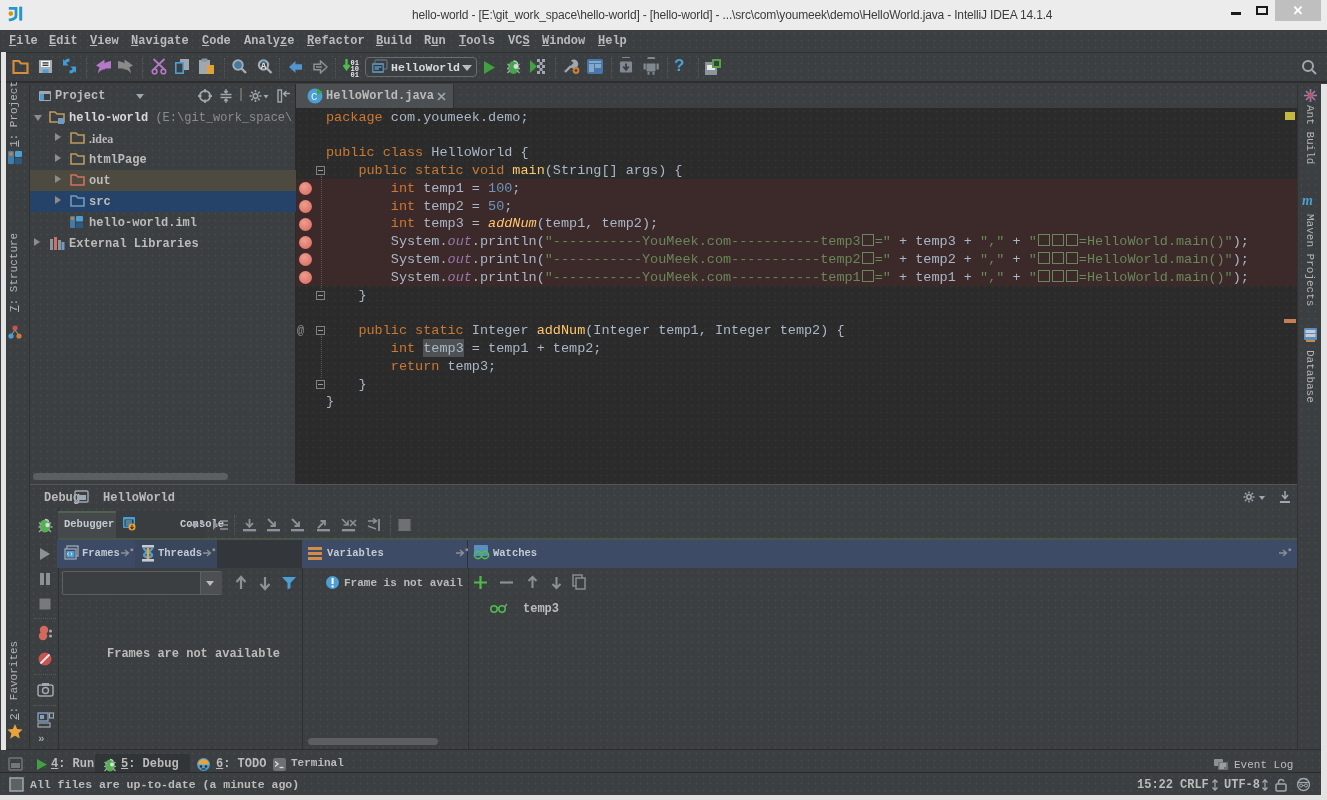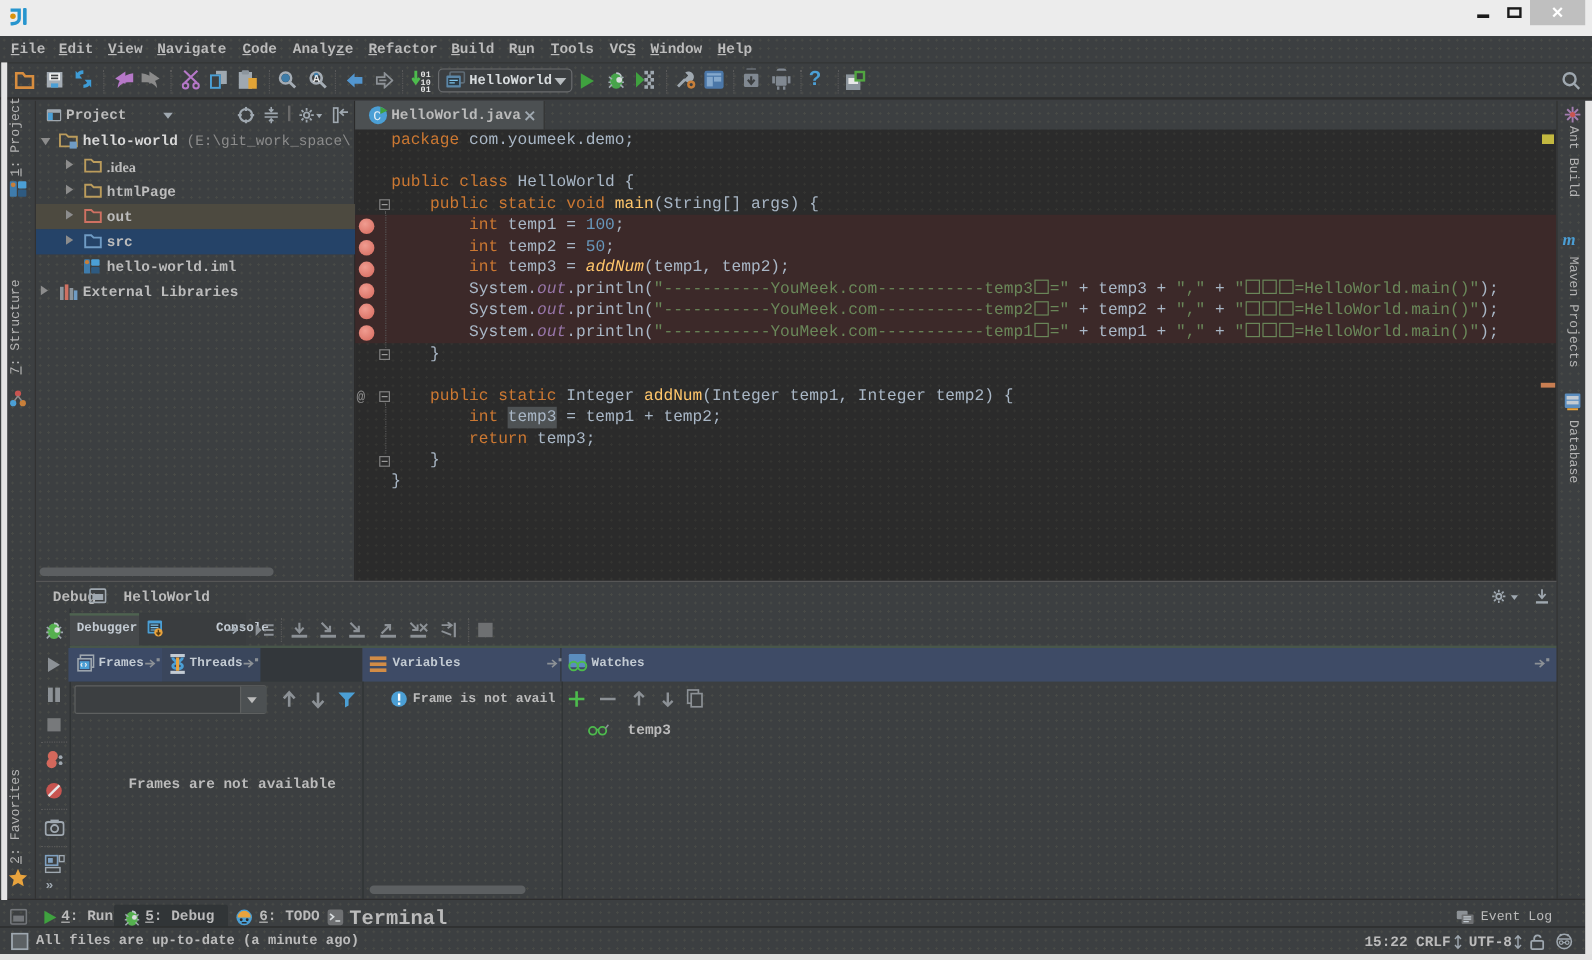--- a/index.html
+++ b/index.html
@@ -78,20 +78,21 @@
   #wb-bottom { left:0; top:795px; width:1327px; height:5px; background:#E2E2E2; }
 </style>
 </head>
 <body>
   <div id="titlebar" class="abs">
     <svg class="abs" style="left:8px;top:5px" width="17" height="17">
       <path d="M2.2 3.4 L8 3.4 L8 10.6 Q8 14.2 2.2 14.8" fill="none" stroke="#2795CE" stroke-width="2.8" stroke-linecap="square"></path>
       <rect x="11.2" y="1.6" width="3" height="14.2" rx="1" fill="#2795CE"></rect>
       <circle cx="2.8" cy="8.6" r="2.3" fill="#D9930D"></circle>
     </svg>
+    <div id="title-text" class="abs">hello-world - [E:\git_work_space\hello-world] - [hello-world] - ...\src\com\youmeek\demo\HelloWorld.java - IntelliJ IDEA 14.1.4</div>
     <div class="abs" style="left:1231px;top:12px;width:10px;height:3px;background:#1a1a1a;"></div>
     <div class="abs" style="left:1256px;top:6px;width:12px;height:9px;border:2px solid #1a1a1a;"></div>
     <div id="btn-close" class="abs">✕</div>
   </div>
 
   <div id="menubar" class="abs">
     <span class="mi" style="left:9px"><u>F</u>ile</span>
     <span class="mi" style="left:49px"><u>E</u>dit</span>
     <span class="mi" style="left:90px"><u>V</u>iew</span>
     <span class="mi" style="left:131px"><u>N</u>avigate</span>
@@ -646,21 +647,21 @@
       <circle cx="5" cy="9.5" r="1.2" fill="#2B2B2B"></circle>
       <circle cx="10" cy="9.5" r="1.2" fill="#2B2B2B"></circle>
       <path d="M5.5 12 L9.5 12" stroke="#2B2B2B" stroke-width="1.2"></path>
     </svg>
     <span class="sb-text" style="left:216px;top:7px;font-size:12px;"><u>6</u>: TODO</span>
     <svg class="abs" style="left:272px;top:7px" width="15" height="15">
       <rect x="1" y="1" width="13" height="13" rx="2" fill="#6E7072"></rect>
       <path d="M3 4.5 L6 7 L3 9.5" stroke="#D8DCDE" stroke-width="1.4" fill="none"></path>
       <path d="M7.5 10.5 L11.5 10.5" stroke="#D8DCDE" stroke-width="1.4"></path>
     </svg>
-    <span class="sb-text" style="left:291px;top:7px;font-size:17px;">Terminal</span>
+    <span class="sb-text" style="left:291px;top:7px;font-size:11px;">Terminal</span>
     <svg class="abs" style="left:1213px;top:8px" width="16" height="13">
       <rect x="1" y="1" width="9" height="7" rx="1" fill="#8C9196"></rect>
       <rect x="5" y="4" width="10" height="8" rx="1" fill="#6E7072"></rect>
       <path d="M6.5 6 L13 6 M6.5 8 L13 8 M6.5 10 L11 10" stroke="#C3CBD3" stroke-width="1"></path>
     </svg>
     <span class="sb-text" style="left:1234px;top:9px;font-weight:normal;font-size:11px;">Event Log</span>
   </div>
   <div id="statusbar" class="abs">
     <svg class="abs" style="left:9px;top:4px" width="15" height="15">
       <rect x="1" y="1" width="13" height="13" fill="#5C6164" stroke="#9FA8B0" stroke-width="1.5"></rect>

